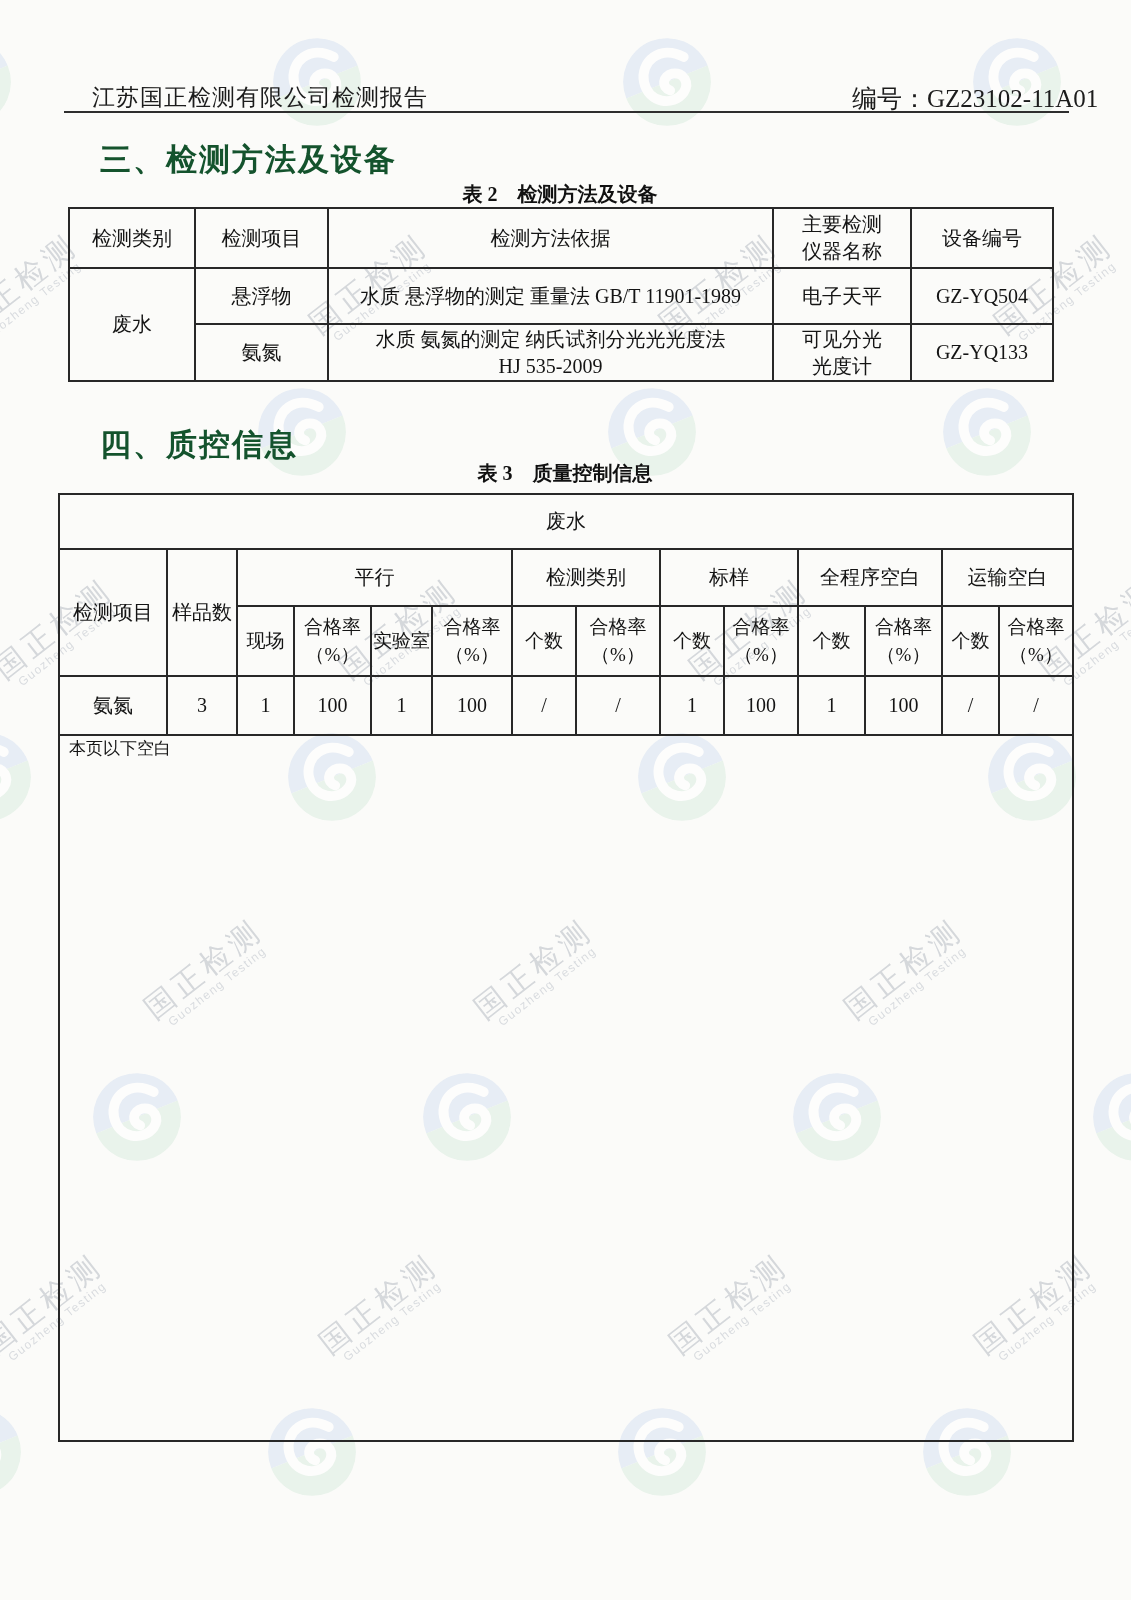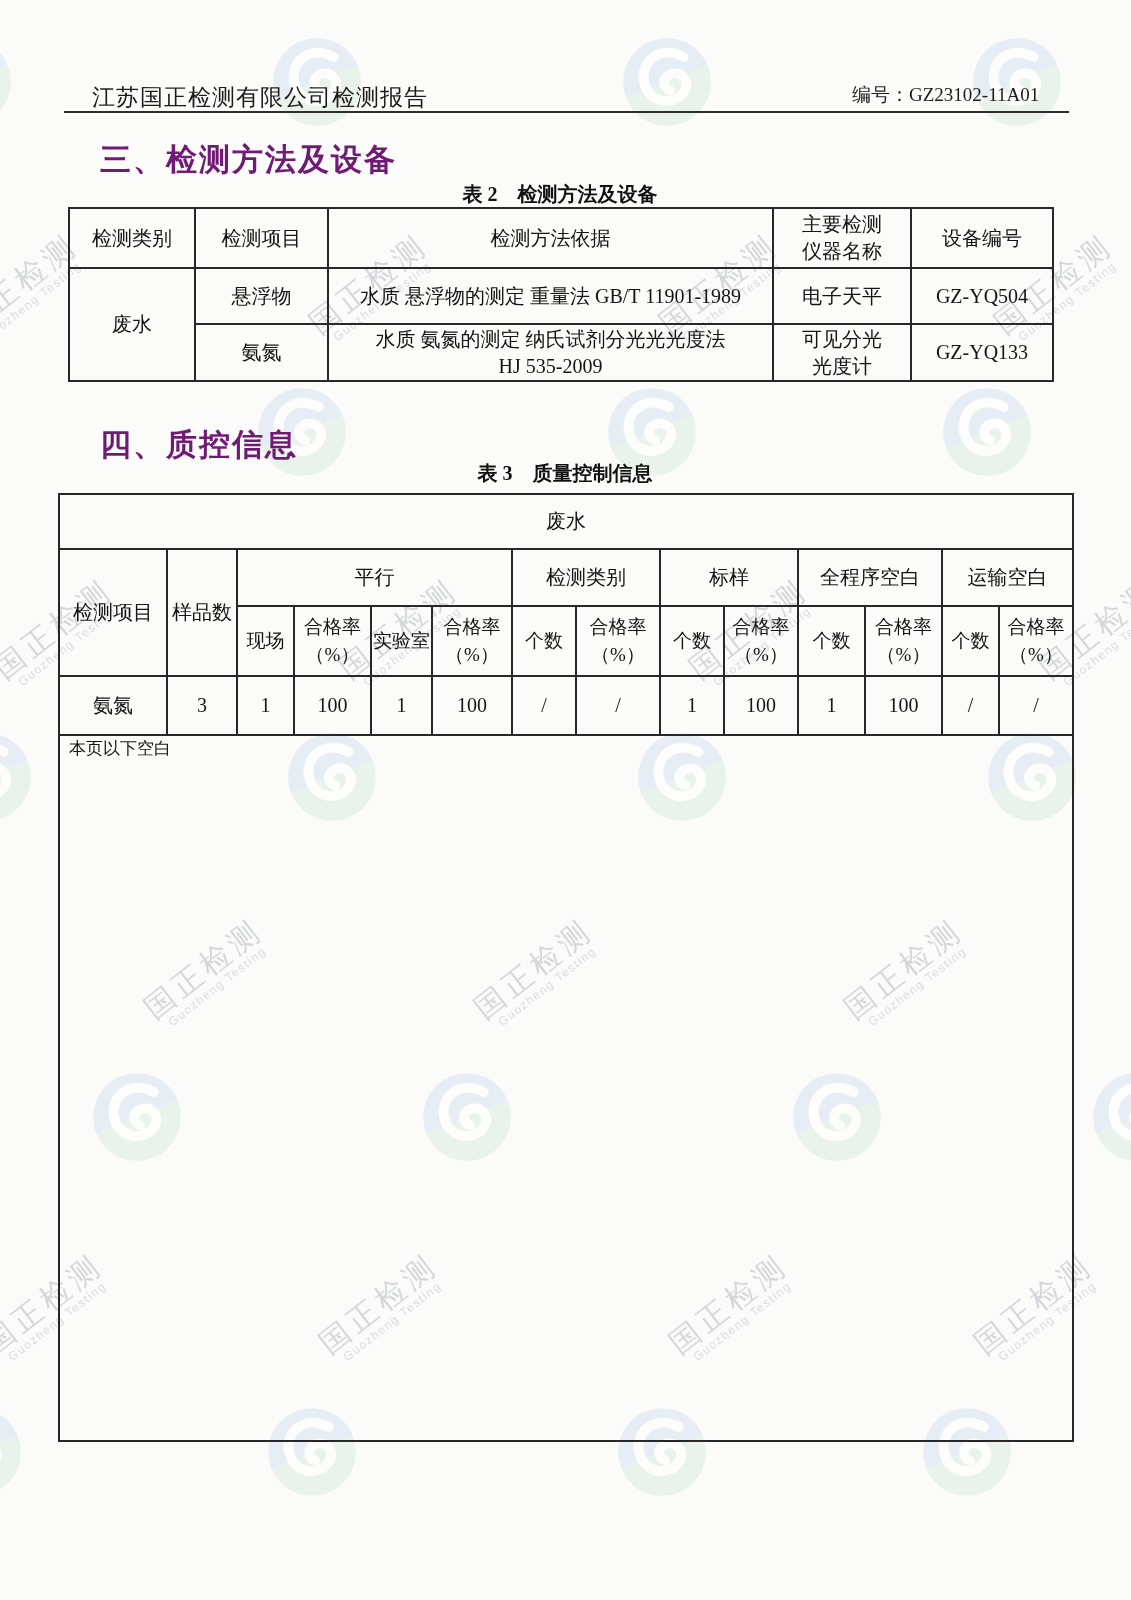--- a/index.html
+++ b/index.html
@@ -17,23 +17,23 @@
     transform:rotate(-38deg);transform-origin:0 50%;
     color:#a9afb9;opacity:.55;line-height:1.05;
     font-family:"Liberation Sans","DejaVu Sans",sans-serif;
   }
   .wm .wm-cn{font-size:30px;letter-spacing:5px;white-space:nowrap;}
   .wm .wm-en{font-size:12px;letter-spacing:1.5px;white-space:nowrap;padding-left:10px;color:#b2b8c2;}
   
   .content{position:absolute;inset:0;z-index:1;border-radius:8px;}
   .abs{position:absolute;}
   #company-title{left:92px;top:82px;font-size:23px;letter-spacing:1px;}
-  #report-no{left:852px;top:82px;font-size:19px;}
+  #report-no{left:852px;top:82px;font-size:25px;}
   #header-rule{left:64px;top:111px;width:1005px;height:2px;background:#2e2e2e;}
-  .h2{font-size:31px;font-weight:bold;letter-spacing:2px;color:#701a75;}
+  .h2{font-size:31px;font-weight:bold;letter-spacing:2px;color:#14532d;}
   #sec3-heading{left:100px;top:139px;}
   #sec4-heading{left:100px;top:424px;}
   .tcaption{font-size:20px;font-weight:bold;text-align:center;color:#111;}
   #t2-caption{left:68px;top:181px;width:984px;}
   #t3-caption{left:58px;top:460px;width:1014px;}
   table{border-collapse:collapse;table-layout:fixed;background:transparent;}
   td,th{
     border:2px solid #282828;text-align:center;vertical-align:middle;
     padding:0;font-weight:normal;font-size:20px;line-height:1.35;
     white-space:pre-line;overflow:hidden;color:#141414;

